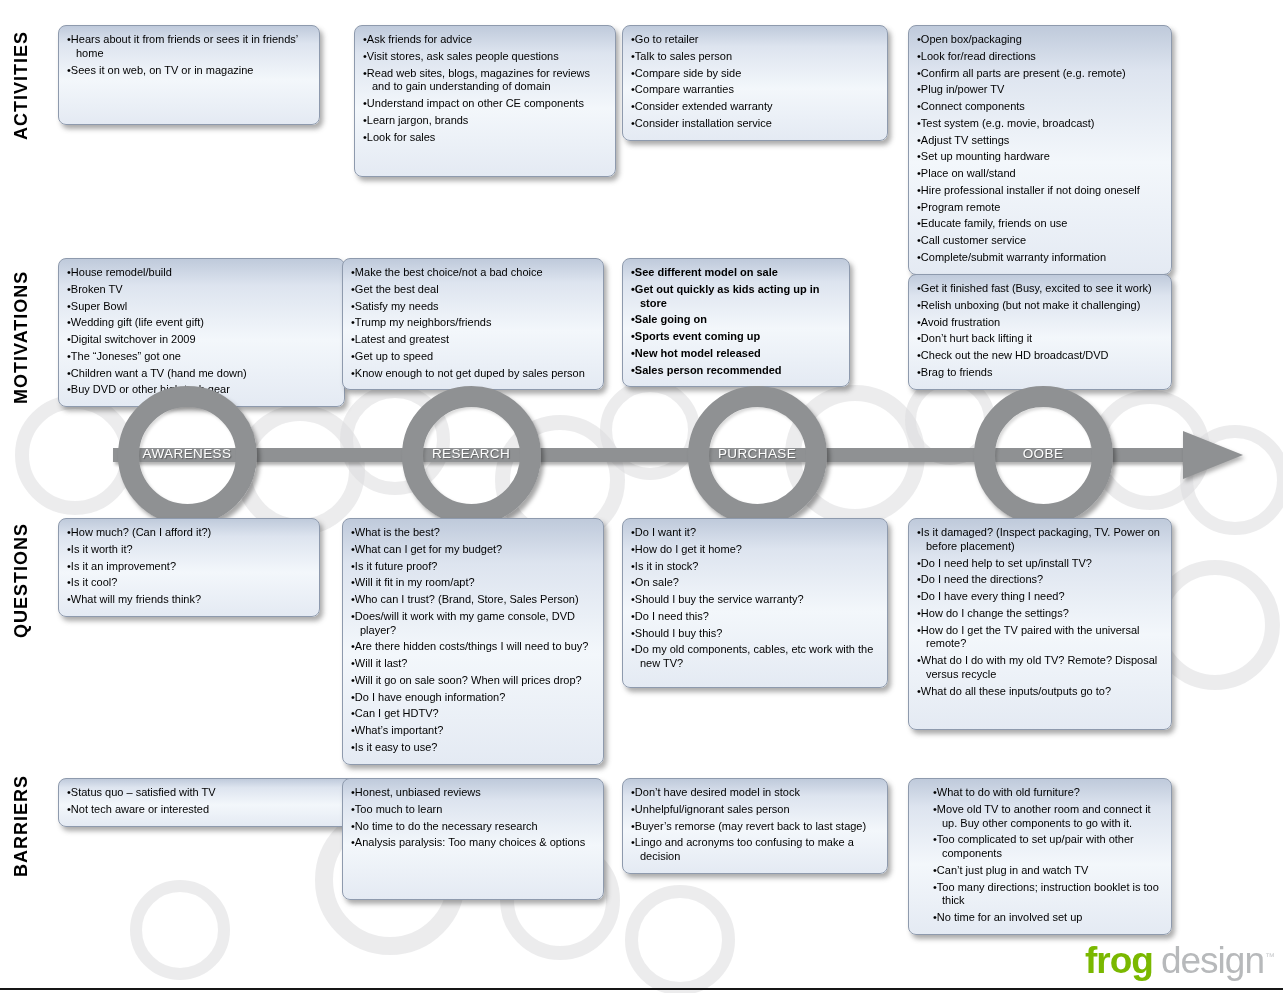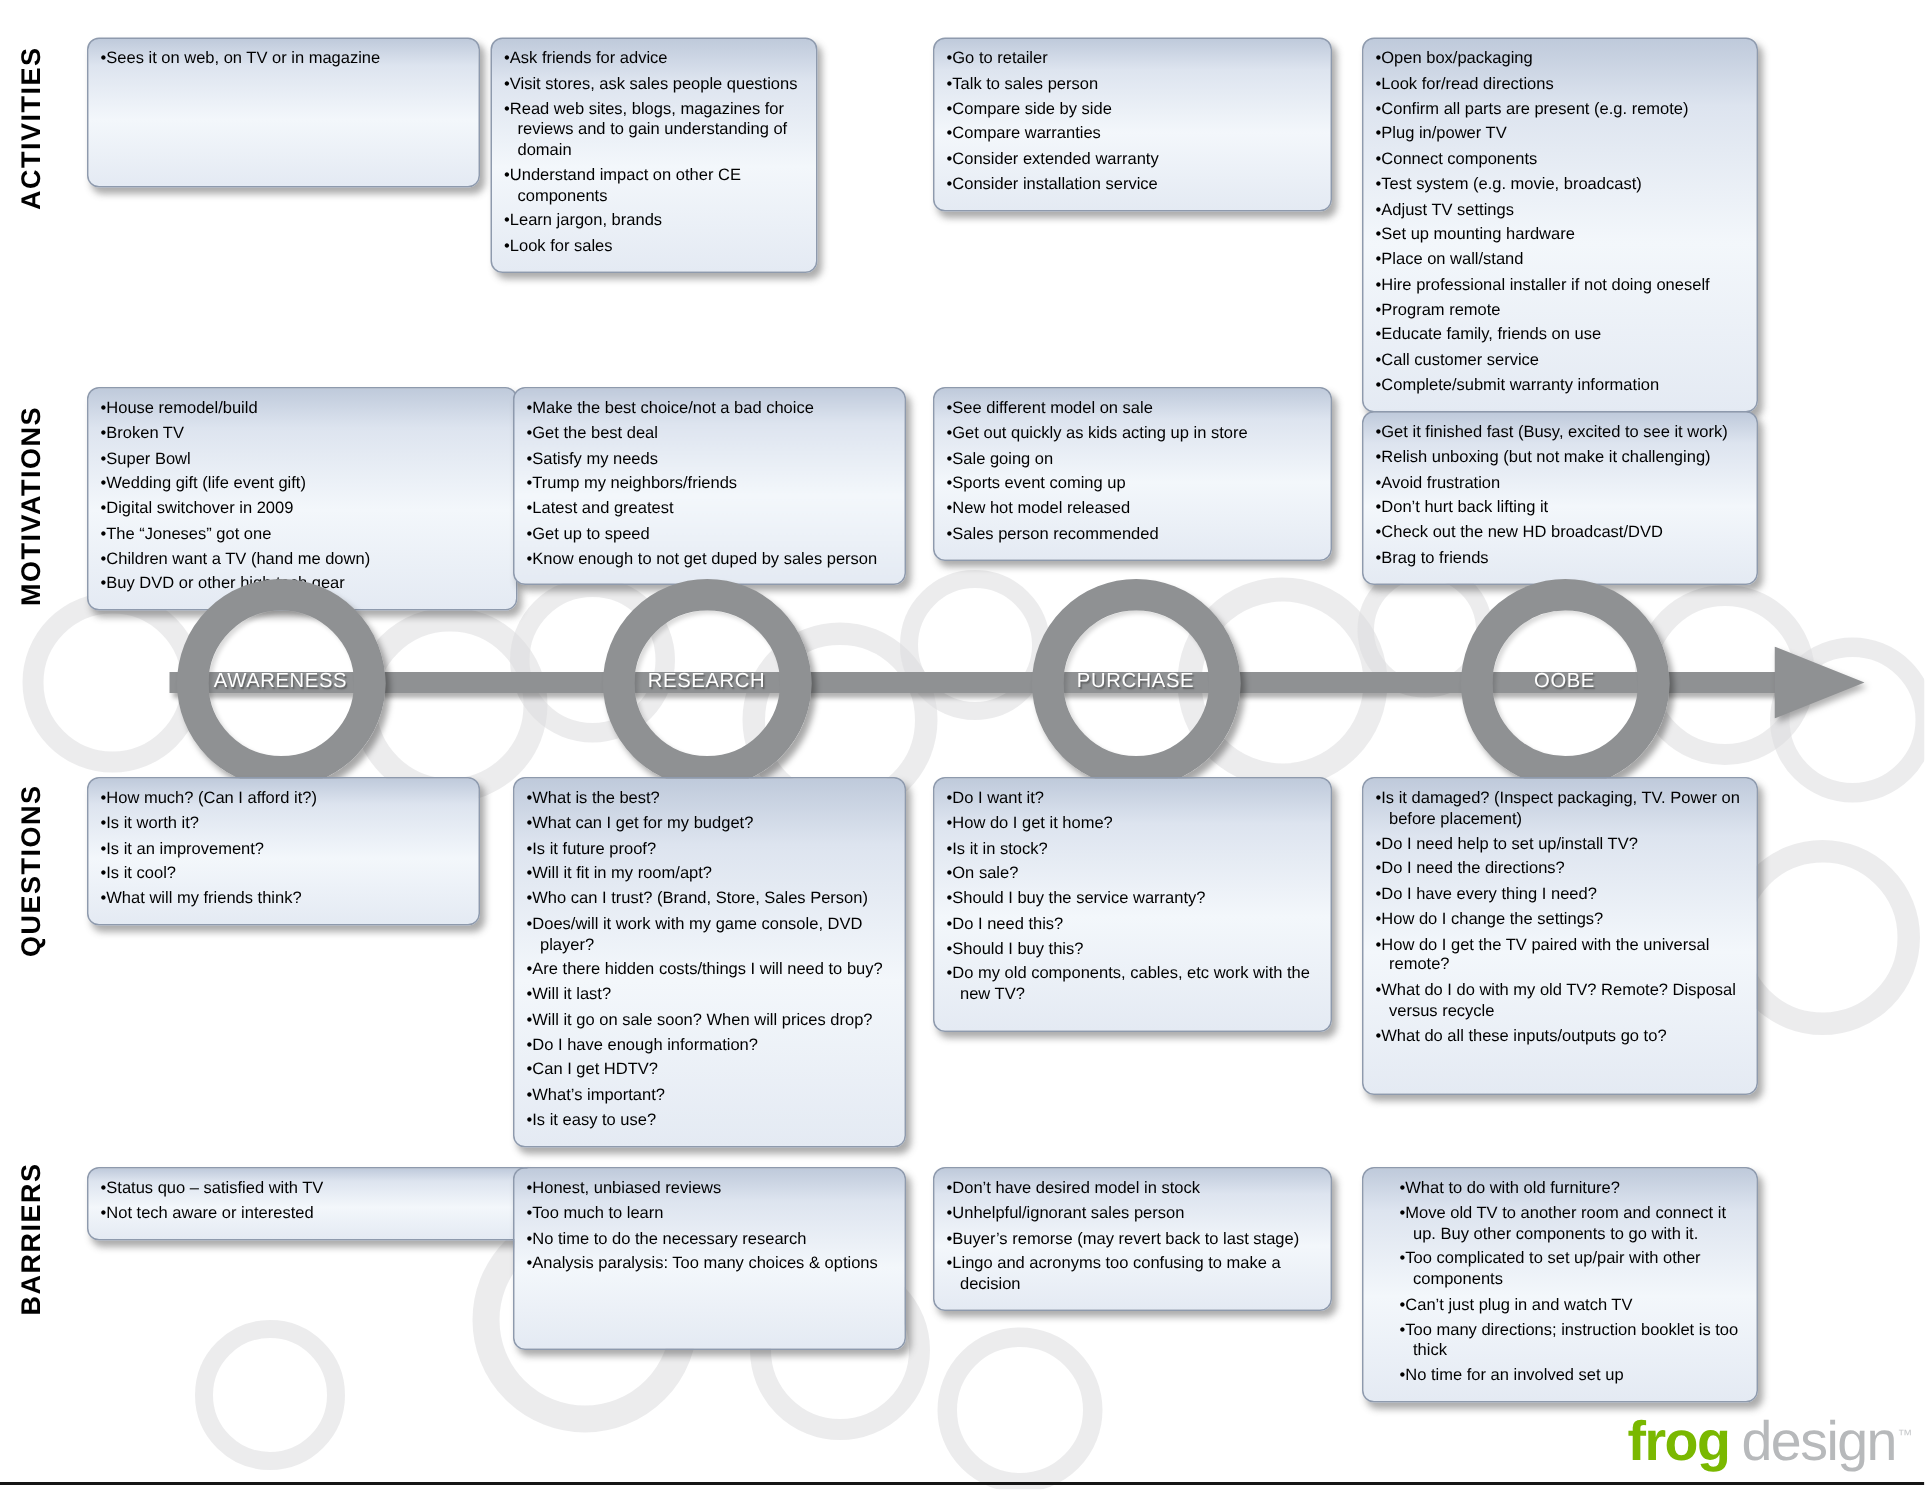--- a/index.html
+++ b/index.html
@@ -65,23 +65,24 @@
   <div class="ring" style="left:625px;top:885px;width:84px;height:84px;border-width:13px;"></div>
   <div class="ring" style="left:130px;top:880px;width:76px;height:76px;border-width:12px;"></div>
 
   <div class="row-label" style="top:20px;height:130px;">ACTIVITIES</div>
   <div class="row-label" style="top:262px;height:150px;">MOTIVATIONS</div>
   <div class="row-label" style="top:515px;height:130px;">QUESTIONS</div>
   <div class="row-label" style="top:776px;height:100px;">BARRIERS</div>
 
   <div class="cell" style="left:58px;top:25px;width:262px;min-height:100px;">
 
+  <div class="item"><span class="bullet">•</span><span>Hears about it from friends or sees it in friends’ home</span></div>
       <div class="item"><span class="bullet">•</span><span>Sees it on web, on TV or in magazine</span></div>
     </div>
-  <div class="cell" style="left:327px;top:25px;width:218px;min-height:152px;">
+  <div class="cell" style="left:354px;top:25px;width:262px;min-height:152px;">
 
   <div class="item"><span class="bullet">•</span><span>Ask friends for advice</span></div>
       <div class="item"><span class="bullet">•</span><span>Visit stores, ask sales people questions</span></div>
       <div class="item"><span class="bullet">•</span><span>Read web sites, blogs, magazines for reviews and to gain understanding of domain</span></div>
       <div class="item"><span class="bullet">•</span><span>Understand impact on other CE components</span></div>
       <div class="item"><span class="bullet">•</span><span>Learn jargon, brands</span></div>
       <div class="item"><span class="bullet">•</span><span>Look for sales</span></div>
     </div>
   <div class="cell" style="left:622px;top:25px;width:266px;min-height:97px;">
 
@@ -124,21 +125,21 @@
   <div class="cell" style="left:342px;top:258px;width:262px;min-height:132px;">
 
   <div class="item"><span class="bullet">•</span><span>Make the best choice/not a bad choice</span></div>
       <div class="item"><span class="bullet">•</span><span>Get the best deal</span></div>
       <div class="item"><span class="bullet">•</span><span>Satisfy my needs</span></div>
       <div class="item"><span class="bullet">•</span><span>Trump my neighbors/friends</span></div>
       <div class="item"><span class="bullet">•</span><span>Latest and greatest</span></div>
       <div class="item"><span class="bullet">•</span><span>Get up to speed</span></div>
       <div class="item"><span class="bullet">•</span><span>Know enough to not get duped by sales person</span></div>
     </div>
-  <div class="cell" style="left:622px;top:258px;width:266px;min-height:102px;">
+  <div class="cell" style="left:622px;top:258px;width:228px;min-height:102px;font-weight:bold;">
 
   <div class="item"><span class="bullet">•</span><span>See different model on sale</span></div>
       <div class="item"><span class="bullet">•</span><span>Get out quickly as kids acting up in store</span></div>
       <div class="item"><span class="bullet">•</span><span>Sale going on</span></div>
       <div class="item"><span class="bullet">•</span><span>Sports event coming up</span></div>
       <div class="item"><span class="bullet">•</span><span>New hot model released</span></div>
       <div class="item"><span class="bullet">•</span><span>Sales person recommended</span></div>
     </div>
   <div class="cell" style="left:908px;top:258px;width:264px;min-height:94px;margin-top:16px;">
 

